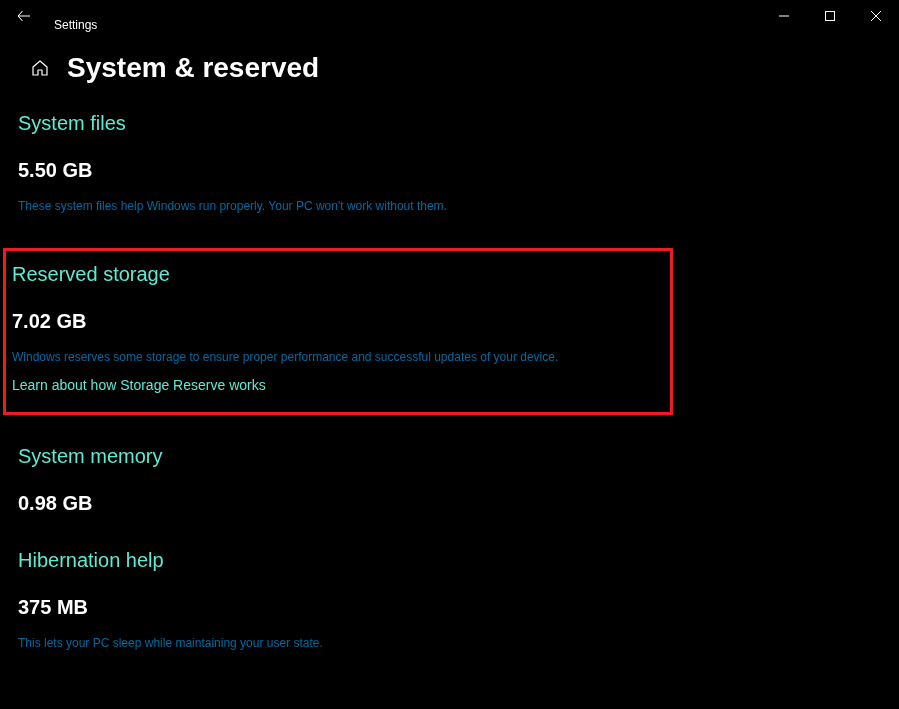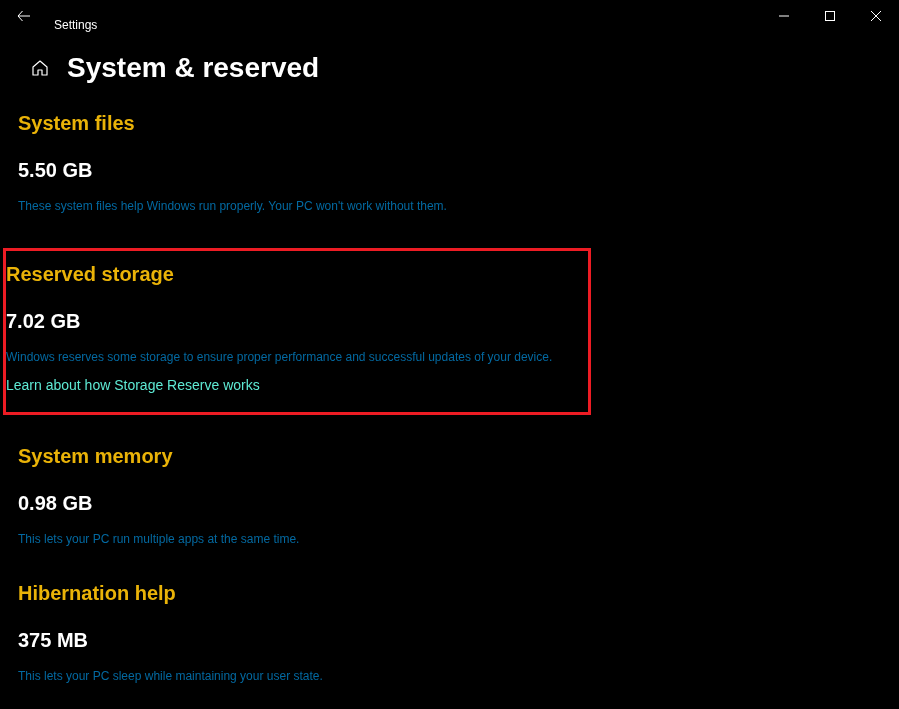--- a/index.html
+++ b/index.html
@@ -64,29 +64,29 @@
       color: #ffffff;
     }
     .content {
       padding: 28px 0 0 18px;
     }
     .section {
       margin-bottom: 34px;
     }
     .section.highlighted {
       border: 3px solid #ed1c24;
-      padding: 12px 12px 18px 0;
+      padding: 12px 12px 18px 6px;
       margin-left: -15px;
       margin-bottom: 30px;
-      width: 588px;
+      width: 670px;
     }
     .section-title {
       font-size: 20px;
-      font-weight: 700;
-      color: #eab308;
+      font-weight: 400;
+      color: #5eead4;
       margin-bottom: 24px;
     }
     .section-value {
       font-size: 20px;
       font-weight: 700;
       color: #ffffff;
       margin-bottom: 16px;
     }
     .section-desc {
       font-size: 12px;
@@ -156,21 +156,20 @@
   <div class="section highlighted">
     <div class="section-title">Reserved storage</div>
     <div class="section-value">7.02 GB</div>
     <div class="section-desc">Windows reserves some storage to ensure proper performance and successful updates of your device.</div>
     <a class="section-link">Learn about how Storage Reserve works</a>
   </div>
 
   <div class="section">
     <div class="section-title">System memory</div>
     <div class="section-value">0.98 GB</div>
-    <div class="section-desc">This lets your PC run multiple apps at the same time.</div>
   </div>
 
   <div class="section">
     <div class="section-title">Hibernation help</div>
     <div class="section-value">375 MB</div>
     <div class="section-desc">This lets your PC sleep while maintaining your user state.</div>
   </div>
 
 </div>
 

